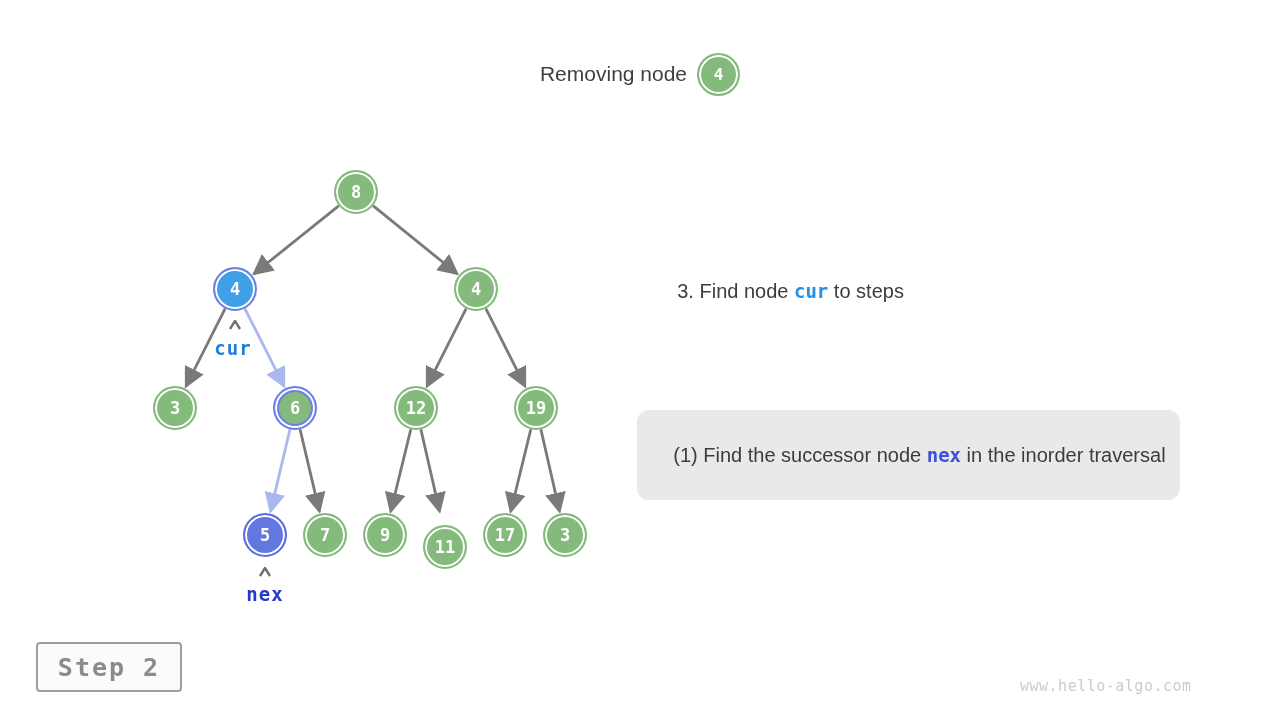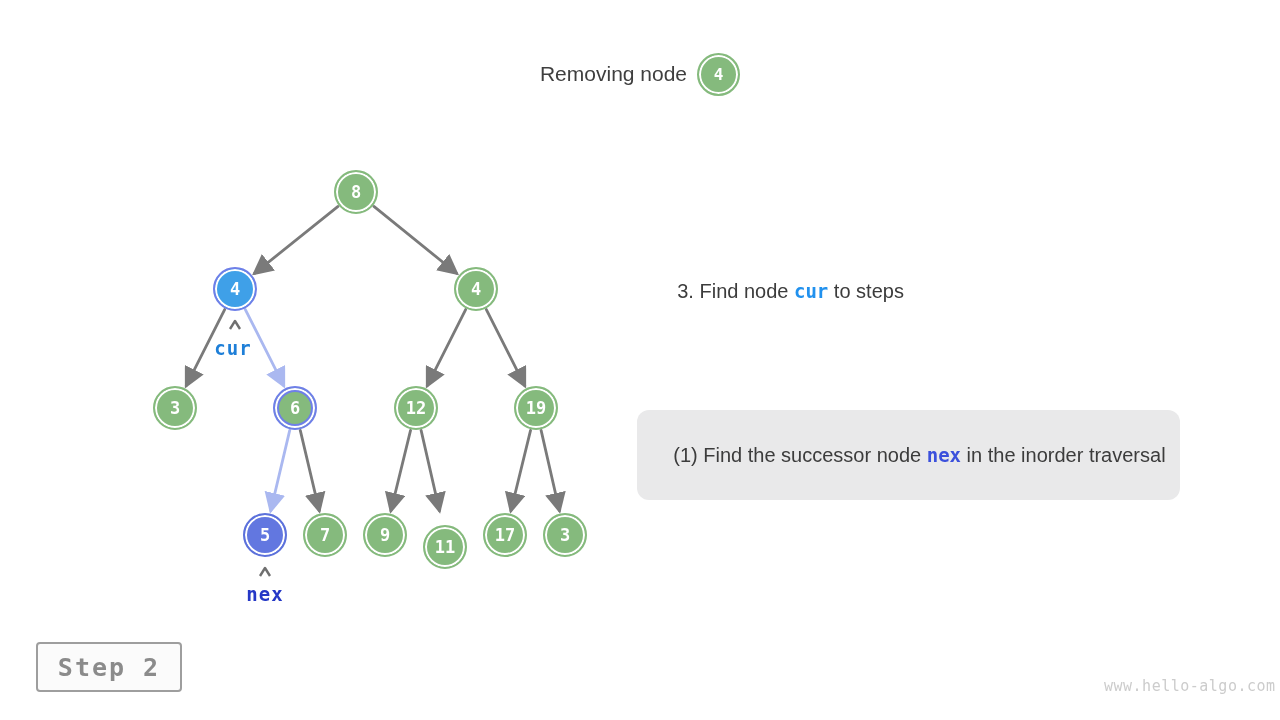--- a/index.html
+++ b/index.html
@@ -59,21 +59,21 @@
   .step-button {
     position:absolute; left:36px; top:642px; width:146px; height:50px;
     background:#fbfbfb; border:2px solid #9e9e9e; border-radius:4px;
     display:flex; align-items:center; justify-content:center;
     font:bold 25px "DejaVu Sans Mono", monospace; color:#8b8b8b;
     letter-spacing:2px; cursor:pointer;
   }
 
   
   .watermark {
-    position:absolute; left:1104px; top:677px;
+    position:absolute; left:1020px; top:677px;
     font:15px "DejaVu Sans Mono", monospace; color:#cccccc; letter-spacing:0.5px;
   }
 </style>
 </head>
 <body>
 
 <div class="canvas">
 
   <div class="title-row">
     <span>Removing node</span>

